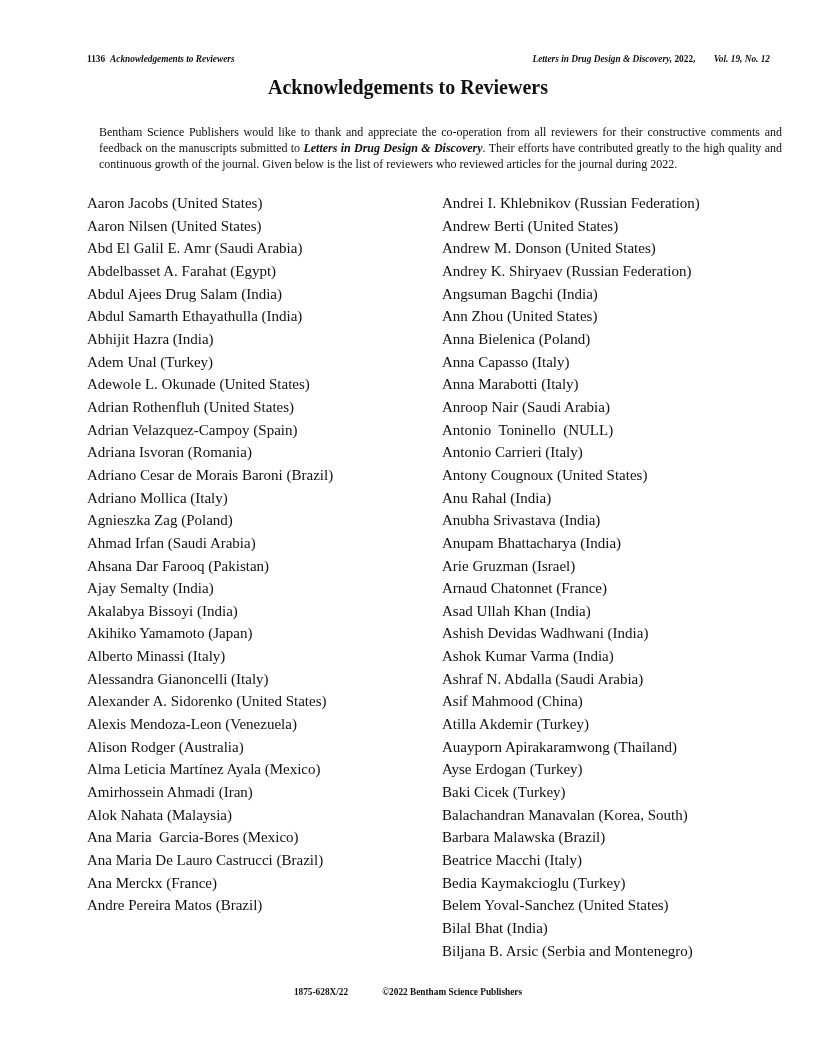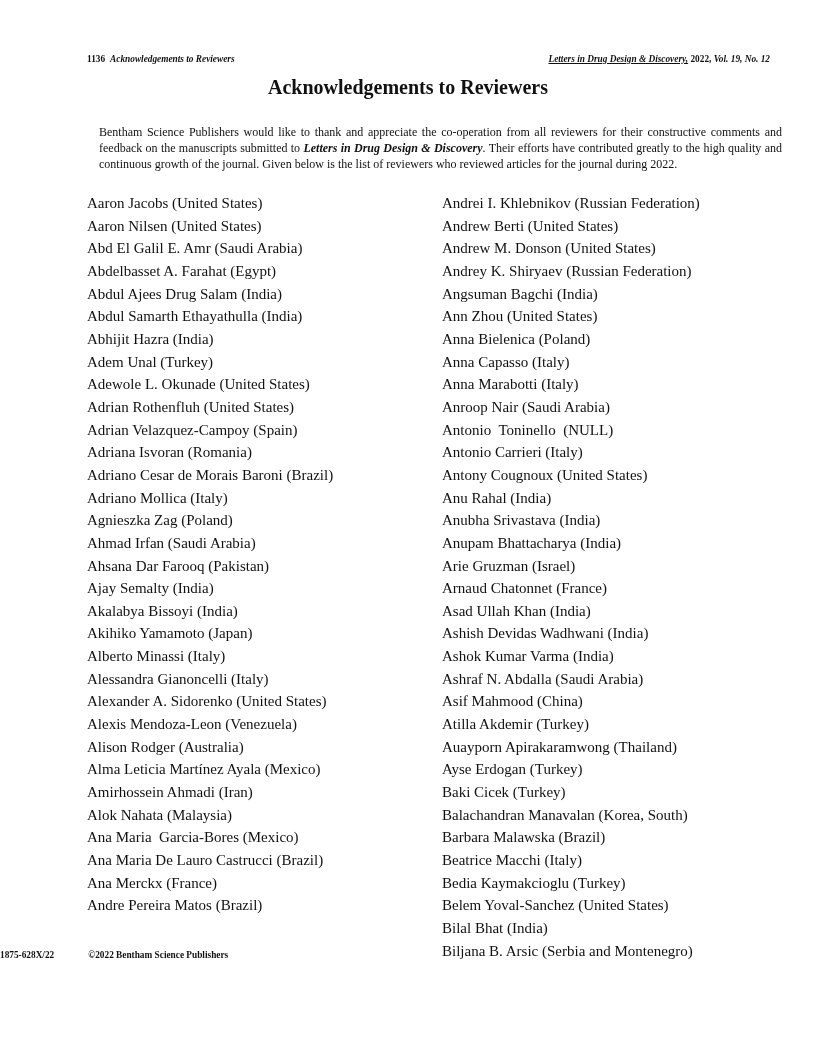--- a/index.html
+++ b/index.html
@@ -31,22 +31,22 @@
       font-weight: bold;
     }
     .running-head .left .page-num { font-style: normal; margin-top: 30px; }
     .running-head .left .section { font-style: italic; margin-left: 5px; }
     .running-head .right {
       position: absolute;
       right: 0;
       top: 0;
       font-weight: bold;
     }
-    .running-head .right .journal { font-style: italic; text-decoration: underline; }
-    .running-head .right .vol { font-style: italic; }
+    .running-head .right .journal { font-style: italic; }
+    .running-head .right .vol { font-style: italic; margin-left: 16px; }
     .title {
       position: absolute;
       top: 74px;
       left: 0;
       width: 816px;
       text-align: center;
       font-size: 20px;
       font-weight: bold;
       line-height: 26px;
       margin: 0;
@@ -76,24 +76,24 @@
     }
     .col.left { left: 87px; width: 340px; }
     .col.right { left: 442px; width: 340px; }
     .col li {
       height: 22.67px;
       line-height: 16px;
       white-space: pre;
     }
     .footer {
       position: absolute;
-      top: 948px;
+      top: 985px;
       left: 0;
       width: 816px;
-      text-align: left;
+      text-align: center;
       font-size: 9.3px;
       font-weight: bold;
       line-height: 14px;
     }
     .footer .issn { margin-right: 34px; }
   </style>
 </head>
 <body>
 
 <div class="running-head">

